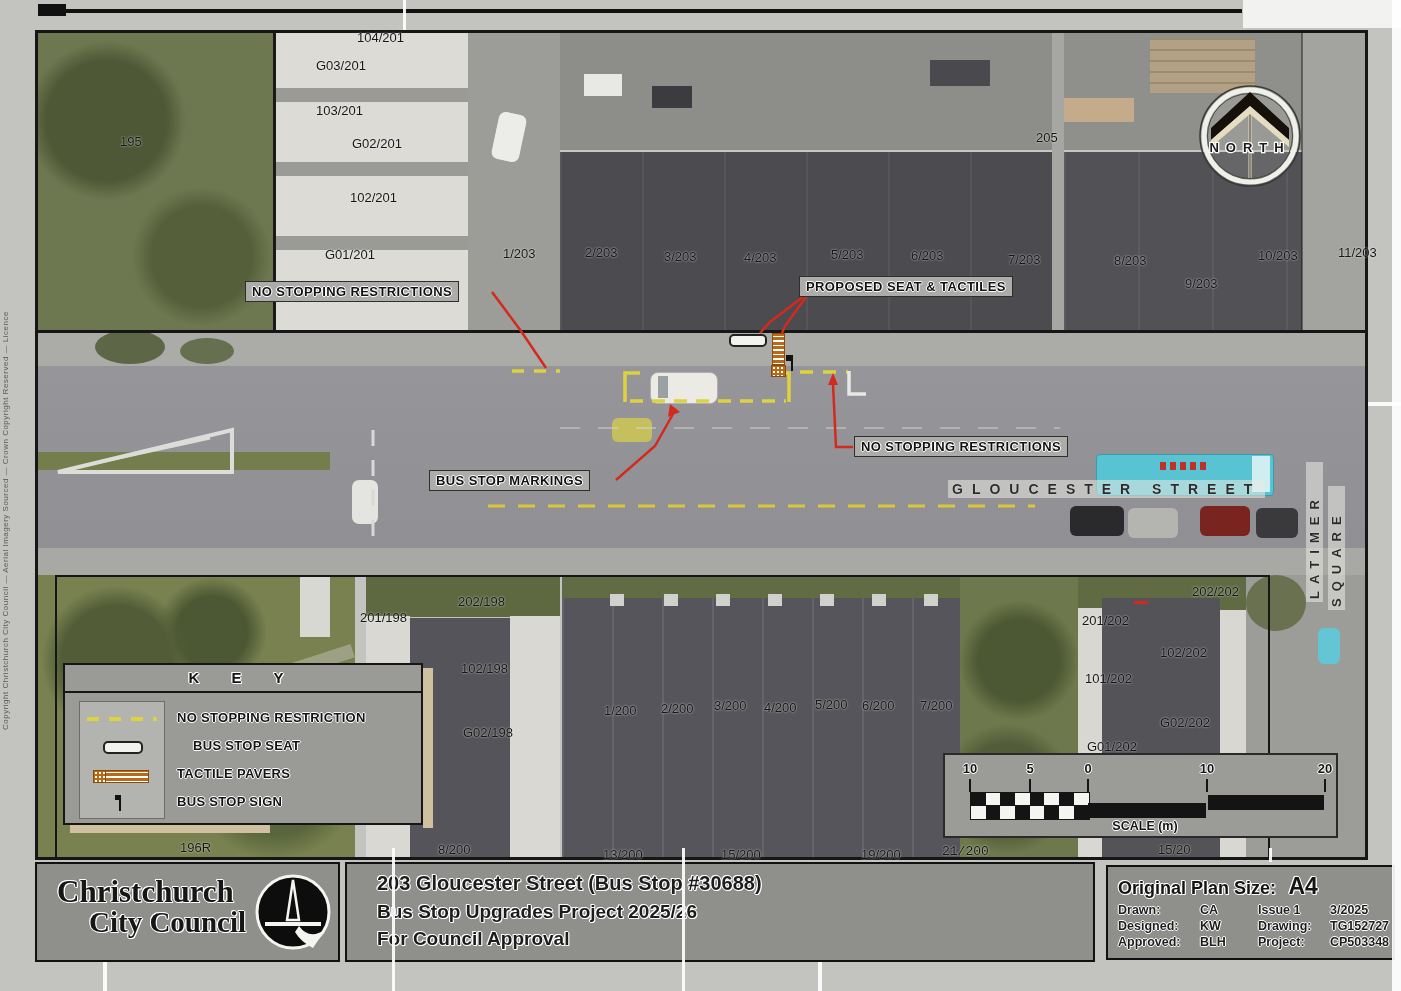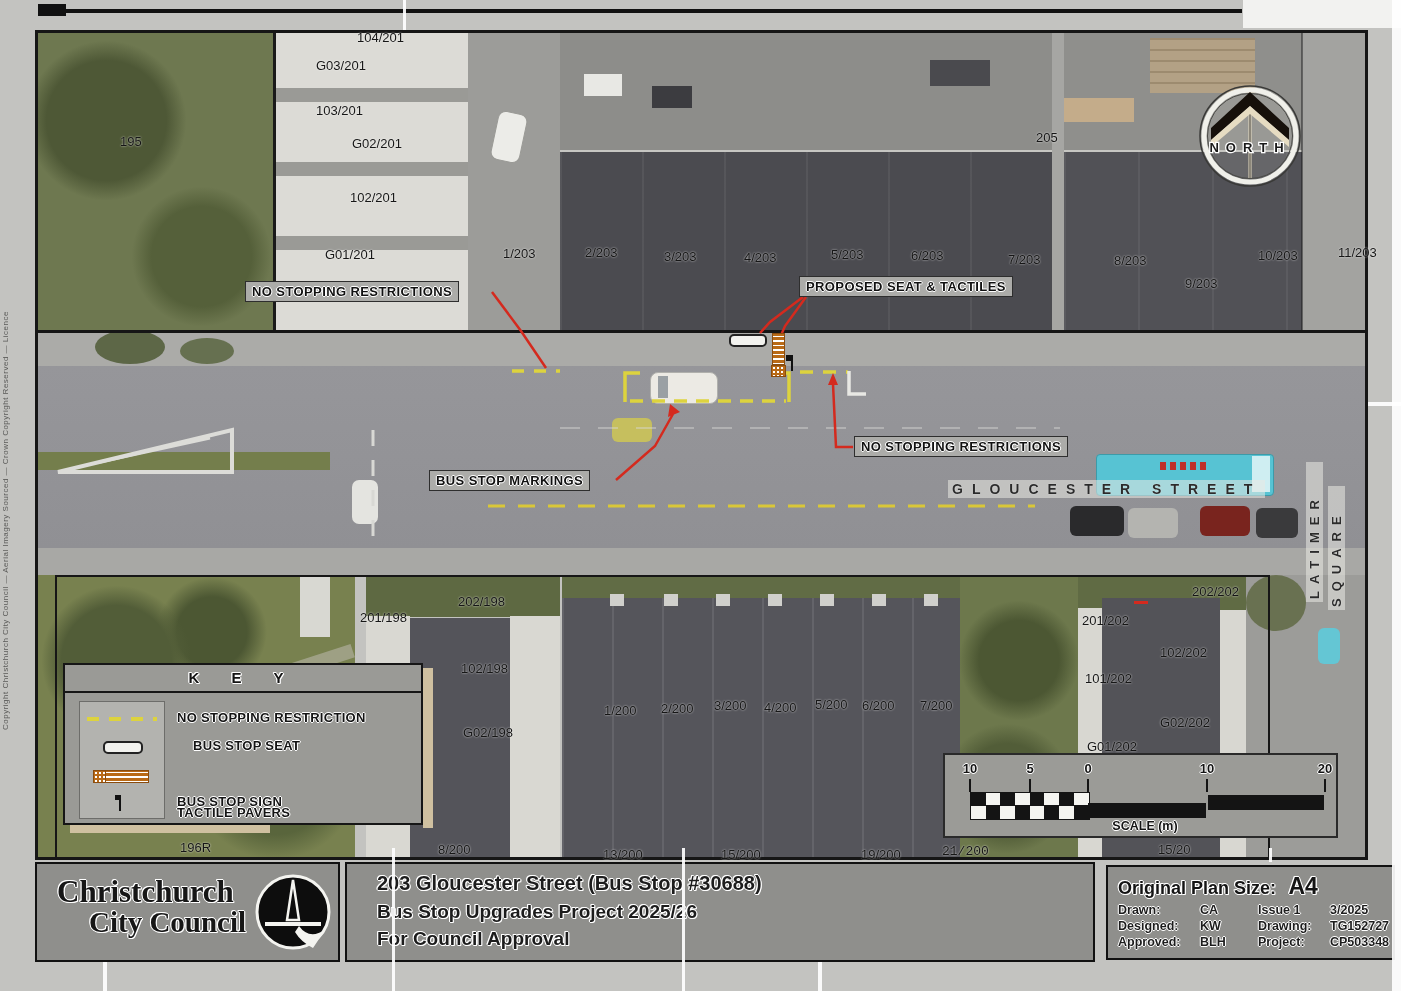--- a/index.html
+++ b/index.html
@@ -238,21 +238,21 @@
   <div class="key-shadow" style="left:70px;top:825px;width:200px;height:8px;"></div>
   <div class="keybox">
     <div class="ktitle halo">K E Y</div>
     <div class="kpanel"></div>
     <div class="abs" style="left:22px;top:52px;width:70px;height:4px;background:repeating-linear-gradient(90deg,var(--no-stopping-yellow) 0 12px,transparent 12px 22px);"></div>
     <span class="krow-label" style="top:45px;">NO STOPPING RESTRICTION</span>
     <div class="abs" style="left:38px;top:76px;width:36px;height:9px;background:#f2f2ee;border:2px solid #222;border-radius:5px;"></div>
     <span class="krow-label" style="top:73px;padding-left:16px;">BUS STOP SEAT</span>
     <div class="abs" style="left:40px;top:105px;width:42px;height:11px;background:repeating-linear-gradient(0deg,#fff 0 1.5px,var(--tactile-orange) 1.5px 4.5px);border:1px solid #8a4c0e;"></div>
     <div class="abs" style="left:28px;top:105px;width:11px;height:11px;background-color:var(--tactile-orange);background-image:radial-gradient(#fff 1px,transparent 1.3px);background-size:4px 4px;border:1px solid #8a4c0e;"></div>
-    <span class="krow-label" style="top:101px;margin-top:39px;">TACTILE PAVERS</span>
+    <span class="krow-label" style="top:101px;">TACTILE PAVERS</span>
     <div class="abs" style="left:54px;top:130px;width:2px;height:16px;background:#111;"></div>
     <div class="abs" style="left:50px;top:130px;width:5px;height:5px;background:#111;"></div>
     <span class="krow-label" style="top:129px;">BUS STOP SIGN</span>
   </div>
 
   <div class="scalebox">
     <span class="tick-label" style="left:25px;">10</span>
     <span class="tick-label" style="left:85px;">5</span>
     <span class="tick-label" style="left:143px;">0</span>
     <span class="tick-label" style="left:262px;">10</span>

